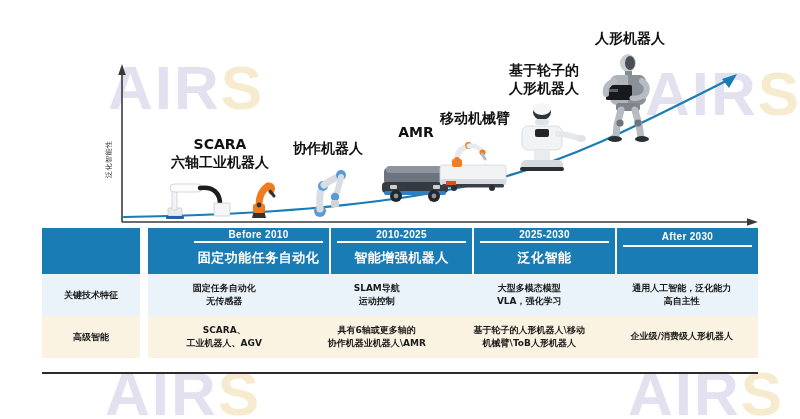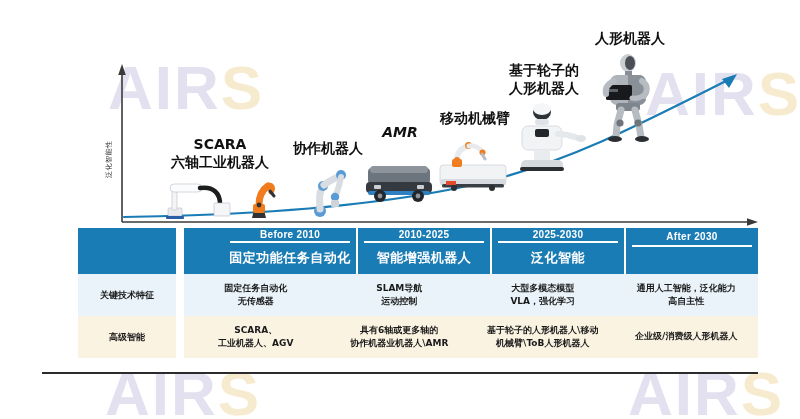--- a/index.html
+++ b/index.html
@@ -37,21 +37,21 @@
     font-size:14px;font-weight:700;color:#111;line-height:1.25;
     font-family:"DejaVu Sans",sans-serif;white-space:nowrap;
   }
   .node-art{position:relative;margin:3px auto 0;}
 
   
   .table{position:absolute;left:42px;top:228px;width:716px;}
   .tbl-row{display:flex;width:100%;}
   .cell{box-sizing:border-box;display:flex;flex-direction:column;
         align-items:center;justify-content:center;text-align:center;}
-  .rowlabel{width:98px;flex:0 0 98px;margin-left:36px;}
+  .rowlabel{width:98px;flex:0 0 98px;}
   .gap{width:8px;flex:0 0 8px;background:#ffffff;}
   .datacells{flex:1 1 auto;display:flex;}
   .dcell{flex:1 1 0;box-sizing:border-box;display:flex;flex-direction:column;
          align-items:center;justify-content:center;text-align:center;}
 
   
   .hdr-band{background:#1a7cb4;}
   .hdr-top{height:16px;display:flex;align-items:center;justify-content:center;
            color:#fff;font-weight:700;font-size:10px;letter-spacing:.3px;
            position:relative;}
@@ -133,21 +133,21 @@
           <circle cx="33" cy="25" r="5" fill="#5b9bd5"></circle>
           <path d="M34,24 C40,19 46,17 50,15" fill="none" stroke="#d9dde2" stroke-width="7" stroke-linecap="round"></path>
           <circle cx="51" cy="14" r="5" fill="#5b9bd5"></circle>
           <path d="M51,16 C50,22 48,28 46,34" fill="none" stroke="#d9dde2" stroke-width="6" stroke-linecap="round"></path>
           <circle cx="45" cy="36" r="4.2" fill="#5b9bd5"></circle>
           <rect x="41" y="39" width="8" height="7" rx="1.5" fill="#cfd4da"></rect>
         </svg>
       </div>
     </div>
 
-    <div class="node" style="left:360px;top:124px;width:80px;font-style:italic;">
+    <div class="node" style="left:376px;top:124px;width:80px;">
       <div class="node-label">AMR</div>
       <div class="node-art" style="width:80px;height:50px;margin-top:14px;">
         <svg width="80" height="50" viewBox="0 0 80 50">
           <rect x="8" y="12" width="62" height="16" rx="4" fill="#6c747d"></rect>
           <rect x="10" y="10" width="58" height="7" rx="3.5" fill="#8d949c"></rect>
           <rect x="6" y="26" width="66" height="11" rx="4" fill="#343a40"></rect>
           <rect x="8" y="35" width="62" height="4" rx="2" fill="#2f80c2"></rect>
           <circle cx="20" cy="40" r="6" fill="#23272b"></circle>
           <circle cx="58" cy="40" r="6" fill="#23272b"></circle>
           <circle cx="20" cy="40" r="2.4" fill="#8d949c"></circle>

